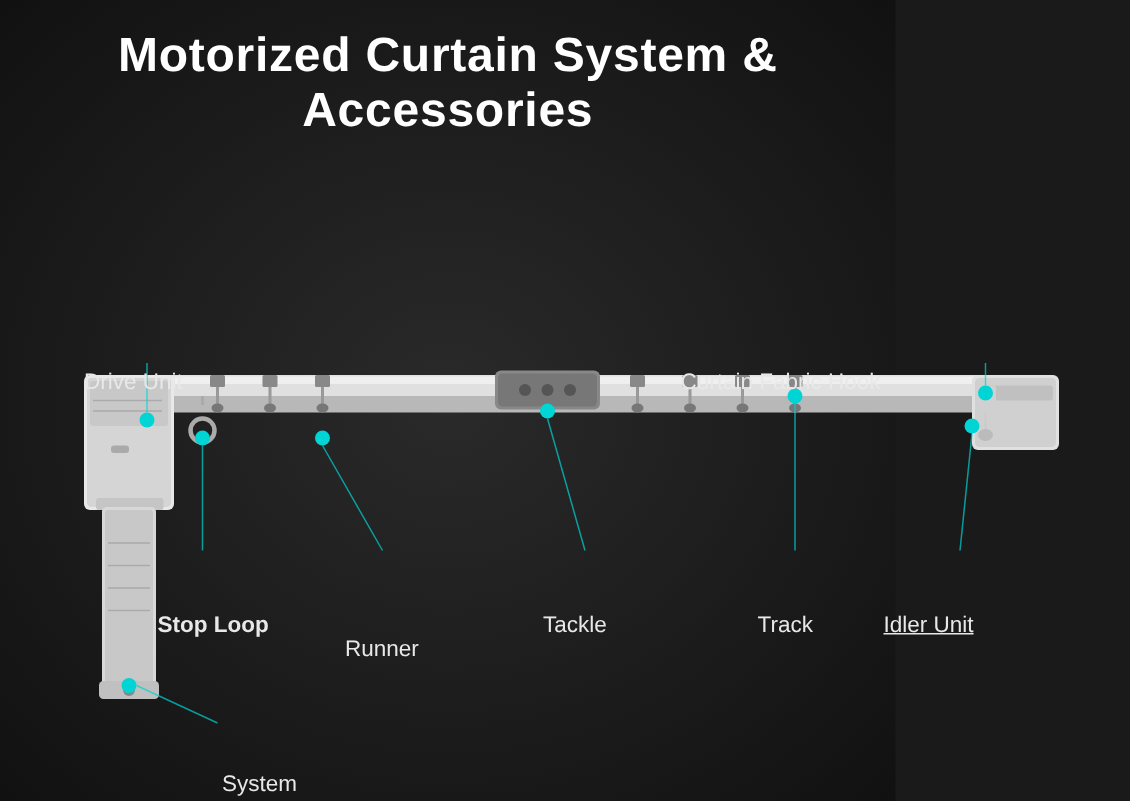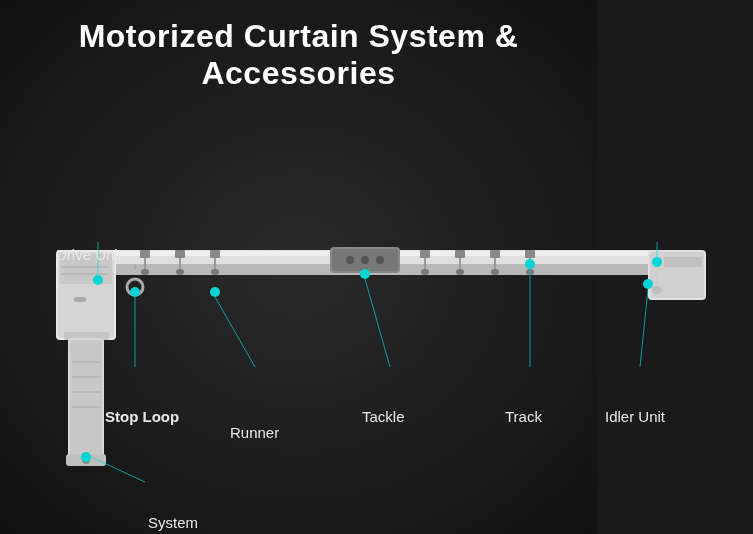--- a/index.html
+++ b/index.html
@@ -169,27 +169,28 @@
       <circle cx="648" cy="182" r="5" fill="#00d4d4"></circle>
       <line x1="648" y1="187" x2="640" y2="265" stroke="#00d4d4" stroke-width="1" opacity="0.7"></line>
 
       <circle cx="86" cy="355" r="5" fill="#00d4d4"></circle>
       <line x1="91" y1="355" x2="145" y2="380" stroke="#00d4d4" stroke-width="1" opacity="0.7"></line>
 
     </svg>
 
     <div class="label" style="top:100px;left:56px;">Drive Unit</div>
 
+    <div class="label" style="top:100px;right:10px;text-align:right;">Curtain Fabric Hook</div>
 
     <div class="label" style="top:262px;left:105px;font-weight:bold;">Stop Loop</div>
 
     <div class="label" style="top:278px;left:230px;text-align:center;">Runner</div>
 
     <div class="label" style="top:262px;left:362px;">Tackle</div>
 
     <div class="label" style="top:262px;left:505px;">Track</div>
 
-    <div class="label" style="top:262px;left:605px;">Idler Unit</div>
+    <div class="label" style="top:262px;left:589px;text-decoration:underline;">Idler Unit</div>
 
     <div class="label" style="top:368px;left:148px;">System</div>
 
   </div>
 </div>
 
 </body></html>

